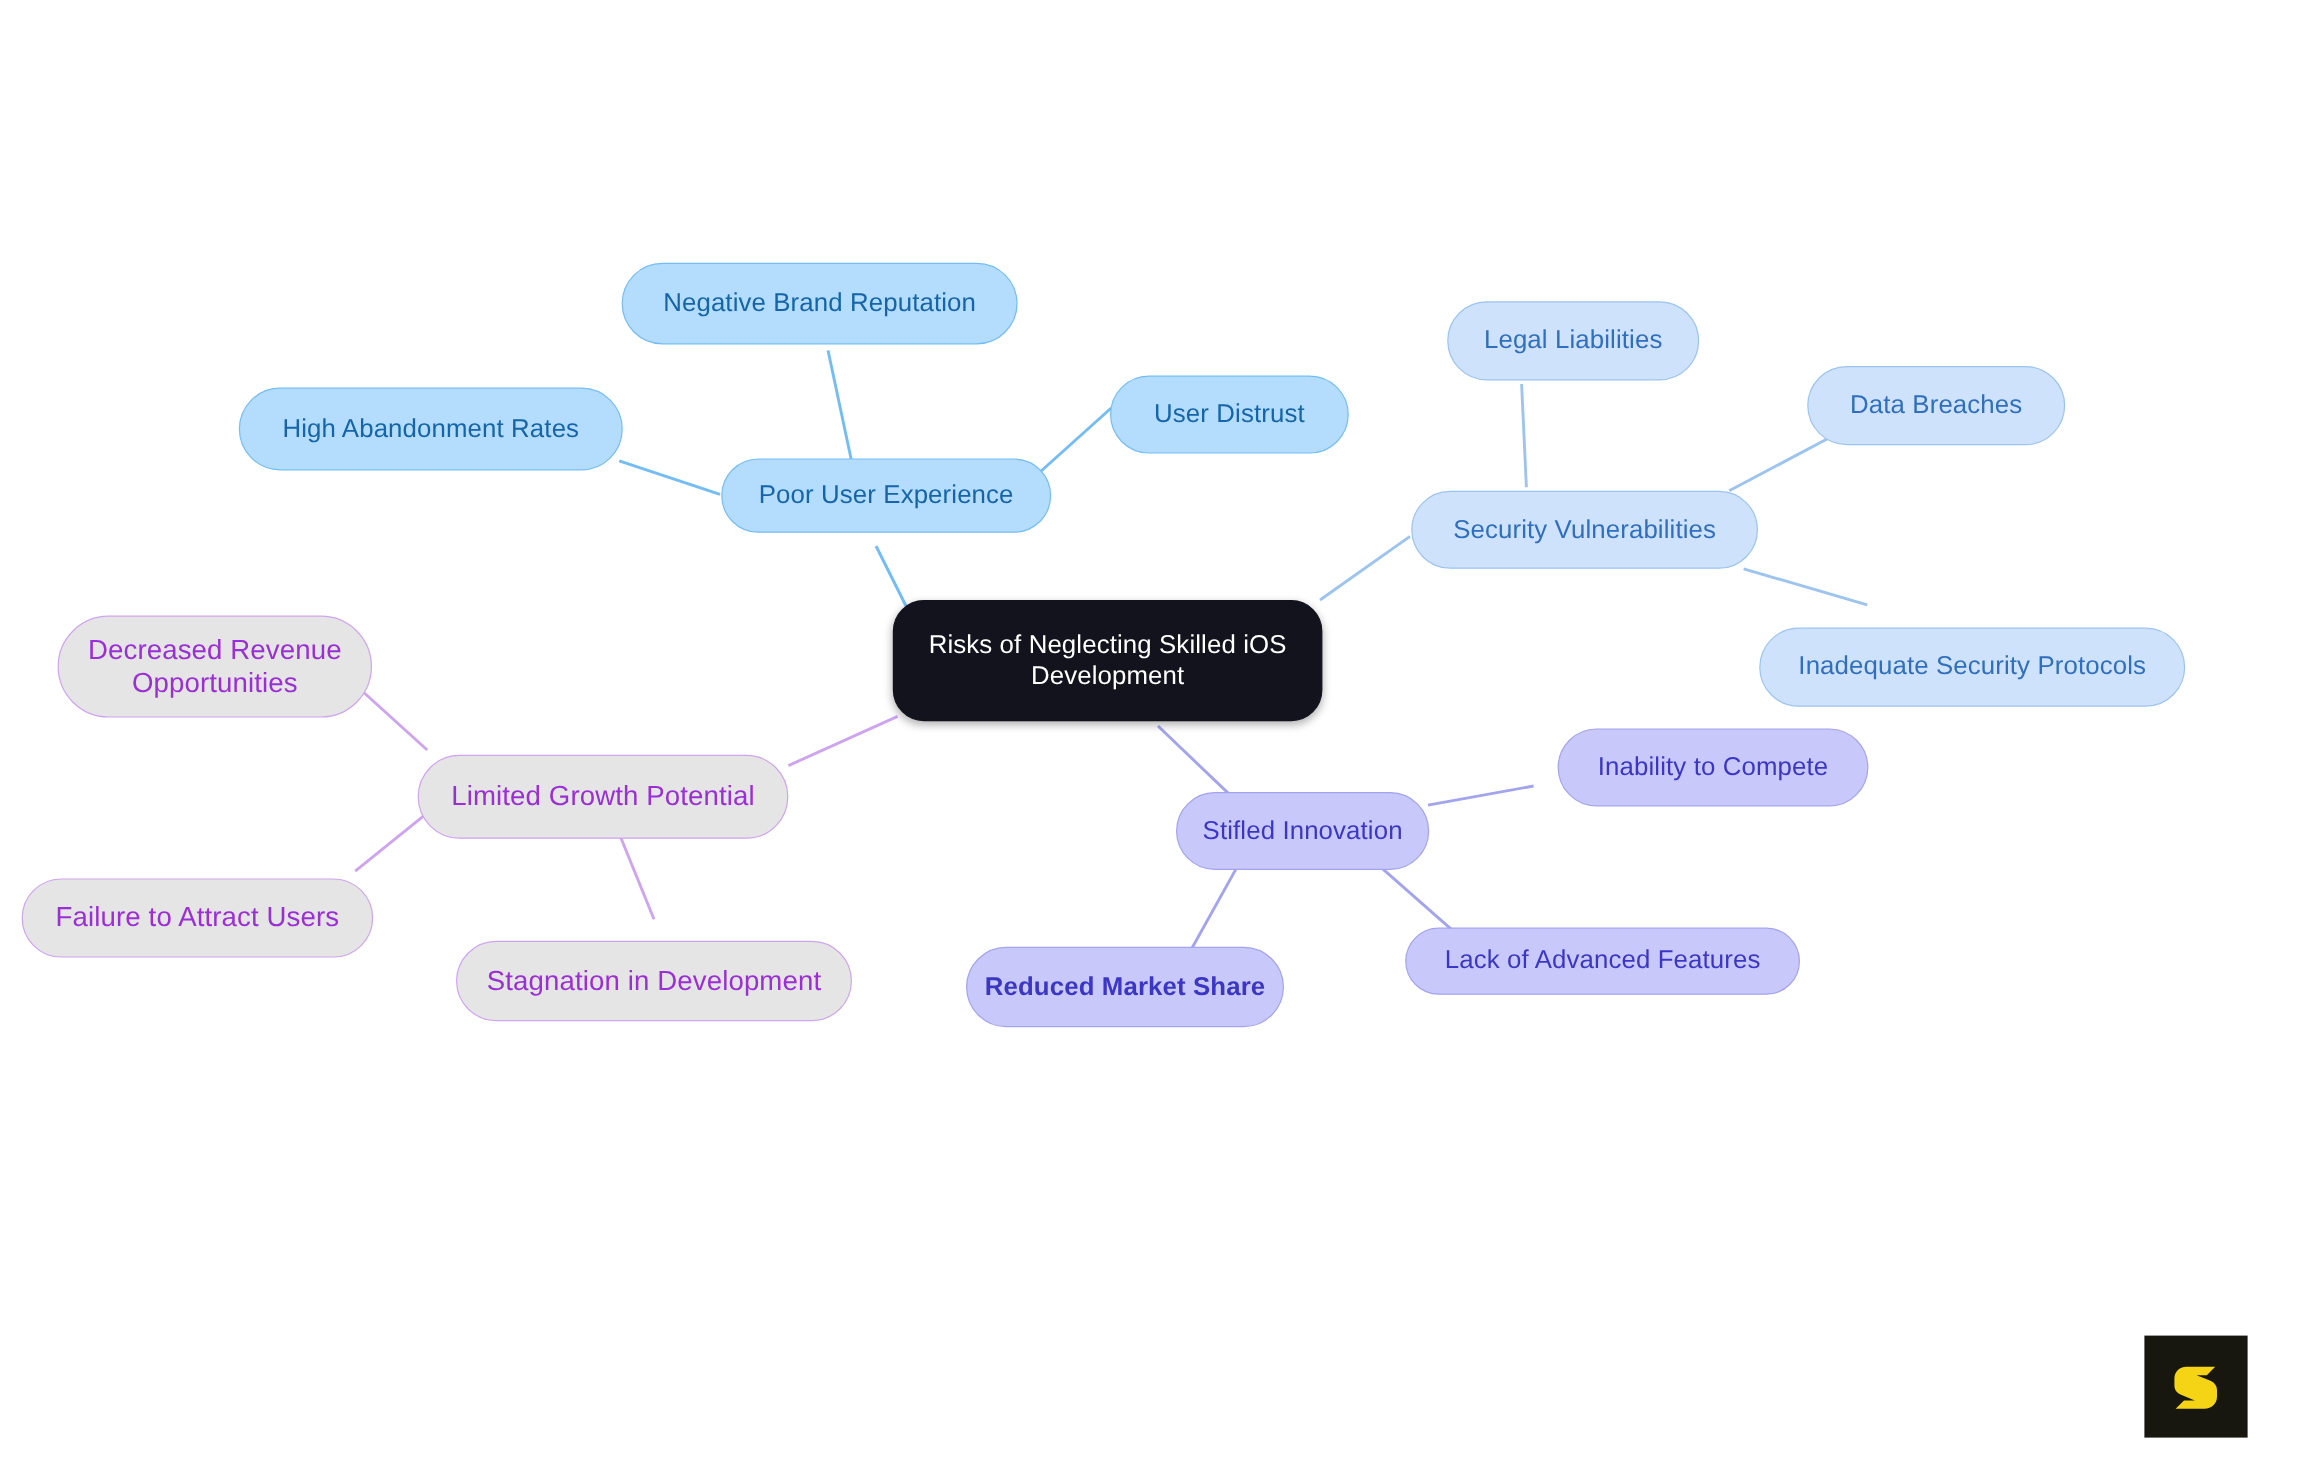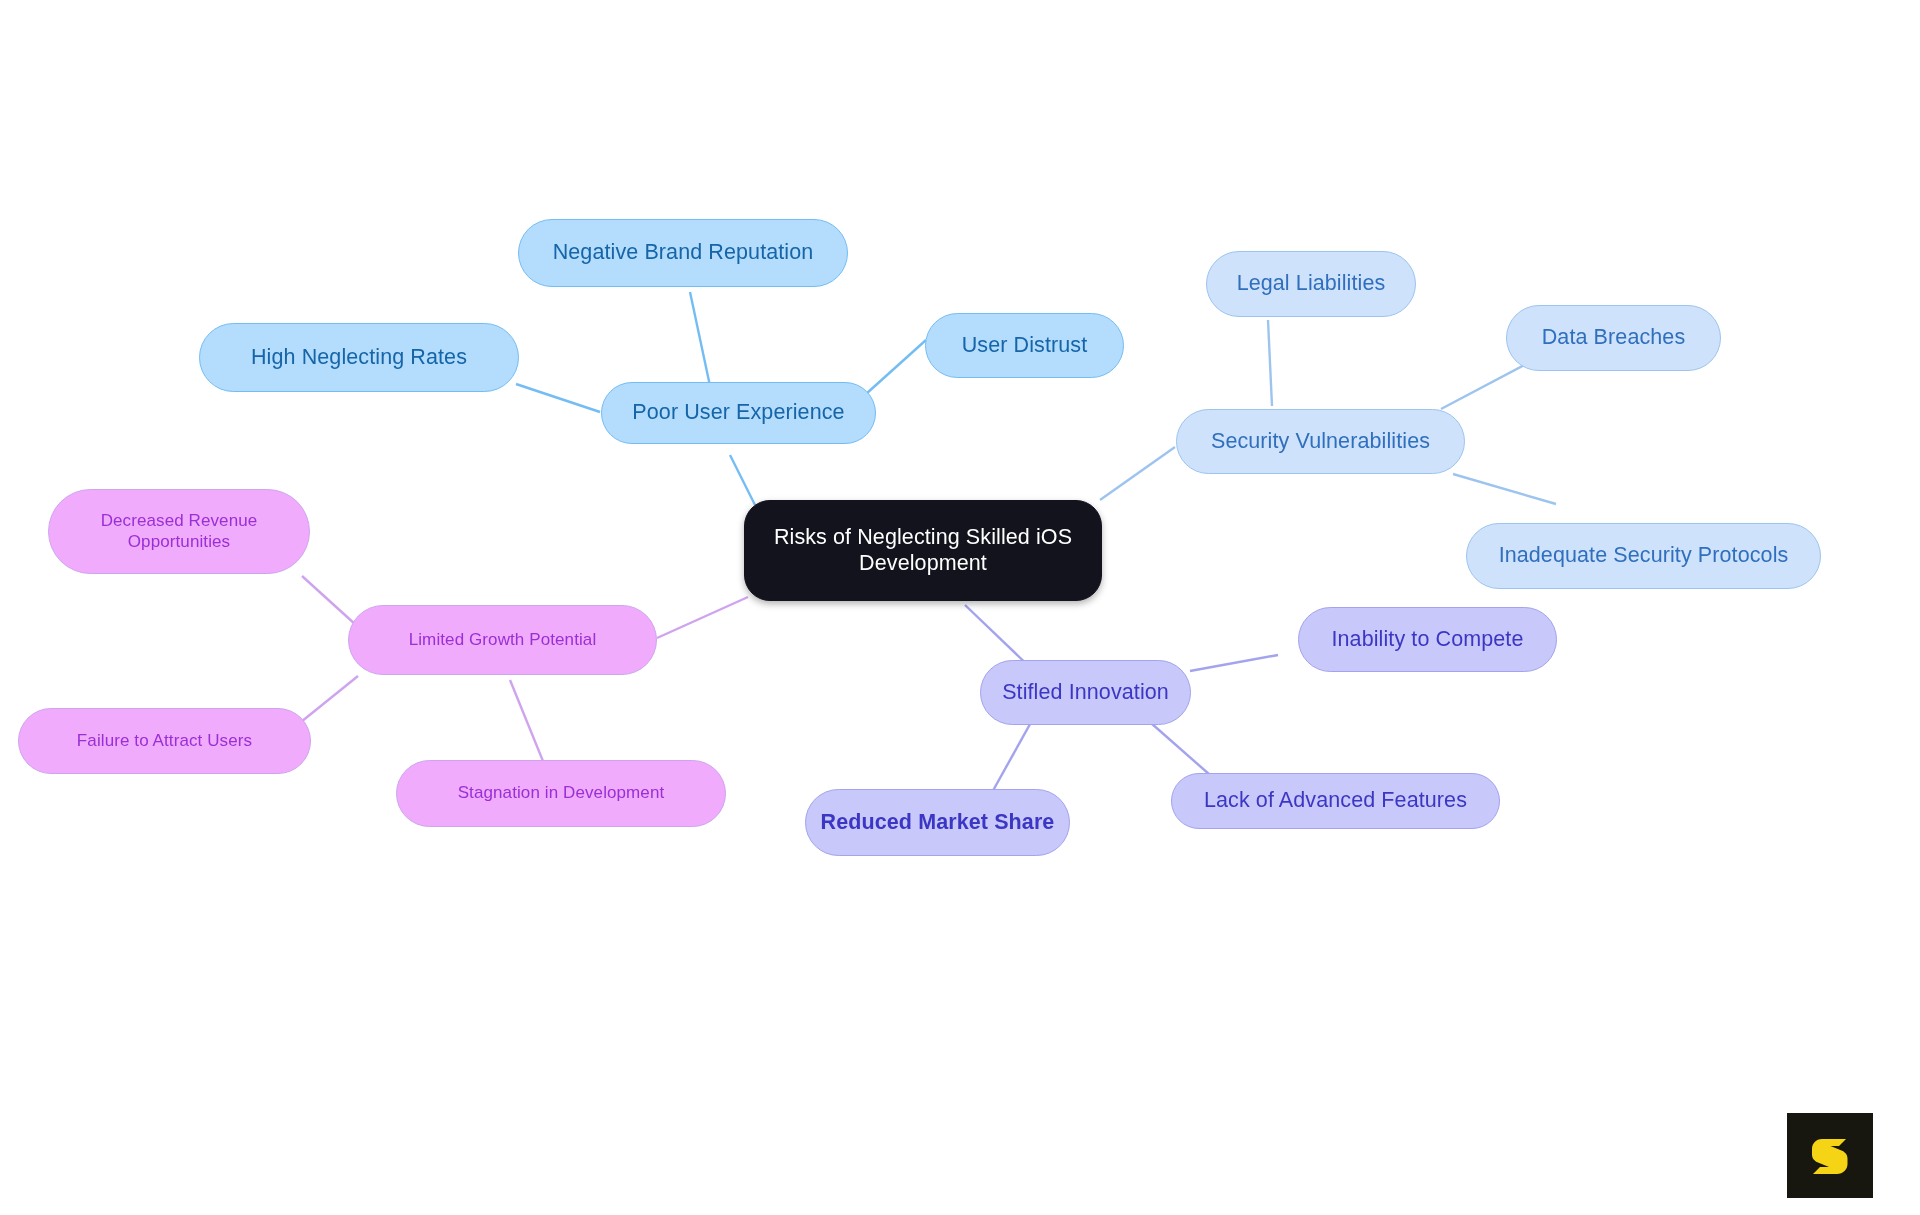--- a/index.html
+++ b/index.html
@@ -75,24 +75,25 @@
     color: #2f6fbd;
     font-size: 21.5px;
   }
   .node.lavender {
     background: #c8c8fa;
     border-color: #a3a3ee;
     color: #3b37c4;
     font-size: 21.5px;
   }
   .node.orchid {
-    background: #f0abfc;
+    background: #e5e5e5;
     border-color: #cfa4ef;
     color: #9a2fd6;
-    font-size: 17px;
+    font-size: 23px;
+    margin-top: 24px;
   }
 
   .brand-logo {
     position: absolute;
     background: #17160f;
     display: flex;
     align-items: center;
     justify-content: center;
   }
 </style>
@@ -134,21 +135,21 @@
 
   <div class="node skyblue" style="left:518px; top:219px; width:330px; height:68px;">
     <span class="node-label">Negative Brand Reputation</span>
   </div>
 
   <div class="node skyblue" style="left:601px; top:382px; width:275px; height:62px;">
     <span class="node-label">Poor User Experience</span>
   </div>
 
   <div class="node skyblue" style="left:199px; top:323px; width:320px; height:69px;">
-    <span class="node-label">High Neglecting Rates</span>
+    <span class="node-label">High Abandonment Rates</span>
   </div>
 
   <div class="node skyblue" style="left:925px; top:285px; width:199px; height:65px;margin-top:28px;">
     <span class="node-label">User Distrust</span>
   </div>
 
   <div class="node paleblue" style="left:1176px; top:409px; width:289px; height:65px;">
     <span class="node-label">Security Vulnerabilities</span>
   </div>
 
@@ -185,21 +186,21 @@
   </div>
 
   <div class="node orchid" style="left:48px; top:489px; width:262px; height:85px;">
     <span class="node-label">Decreased Revenue Opportunities</span>
   </div>
 
   <div class="node orchid" style="left:18px; top:708px; width:293px; height:66px;">
     <span class="node-label">Failure to Attract Users</span>
   </div>
 
-  <div class="node orchid" style="left:396px; top:760px; width:330px; height:67px;">
+  <div class="node orchid" style="left:380px; top:760px; width:330px; height:67px;">
     <span class="node-label">Stagnation in Development</span>
   </div>
 
   <div class="brand-logo" style="left:1787px; top:1113px; width:86px; height:85px;">
     <svg width="52" height="52" viewBox="0 0 52 52">
       <path d="M42 9 L18 9 C12 9 8 13.5 8 19 L8 24.5 C8 28.5 10.5 31 14 32.5 L25 37 L16 37 L9 44 L33 44 C39 44 43.5 39.5 43.5 34 L43.5 28.5 C43.5 24.5 41 22 37.5 20.5 L26.5 16 L35 16 Z" fill="#f5d416"></path>
     </svg>
   </div>
 
 </div>

